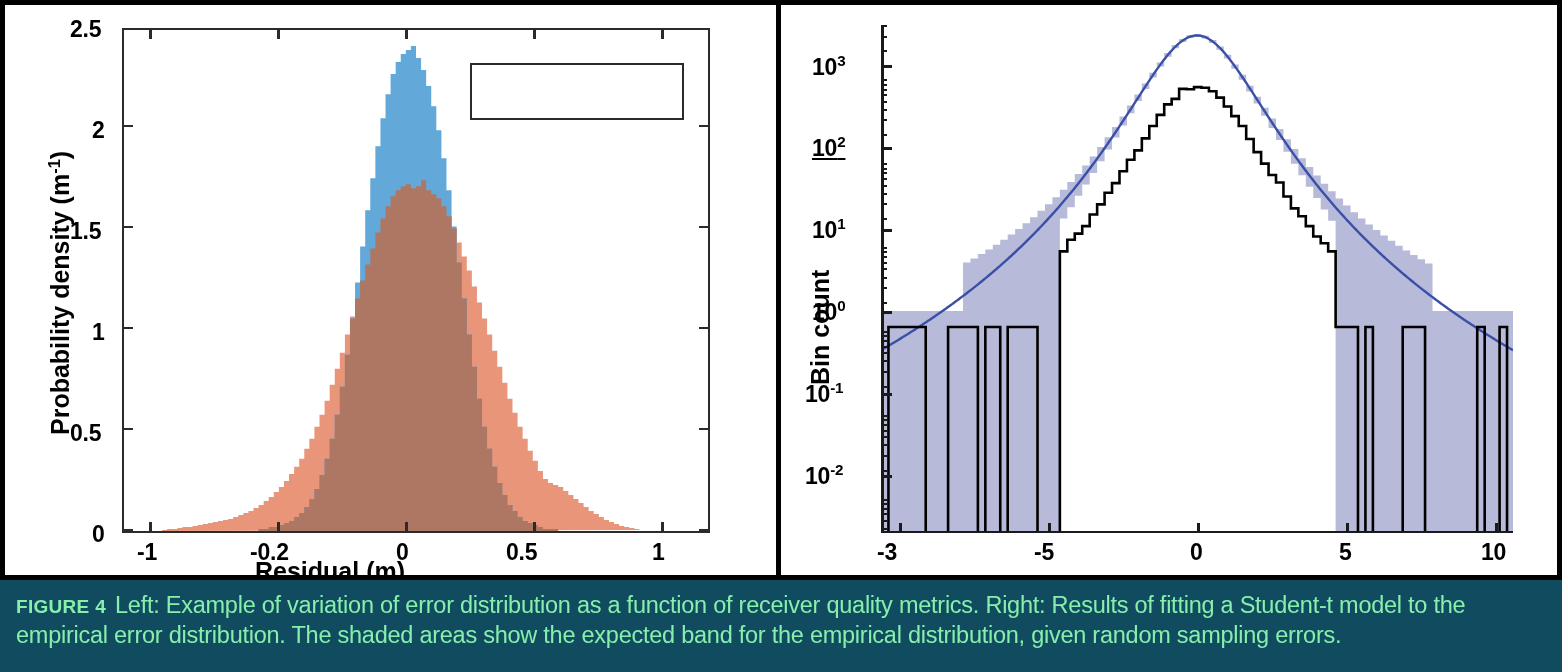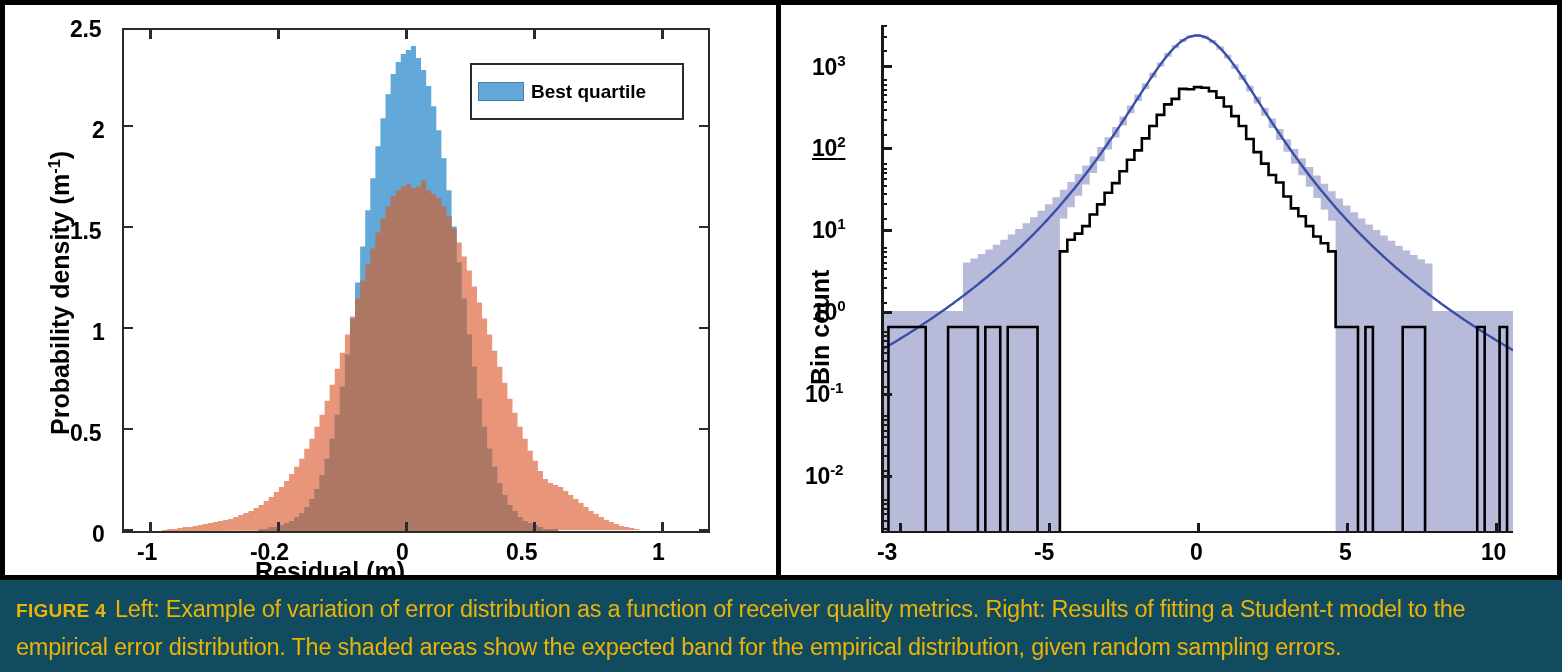--- a/index.html
+++ b/index.html
@@ -122,22 +122,22 @@
     width:1562px;
     height:92px;
     background:#114B5F;
     box-sizing:border-box;
     padding:11px 16px 0 16px;
     color:#ffffff;
   }
   .caption-text{
     font-family:"Liberation Sans",sans-serif;
     font-size:23.5px;
-    line-height:36px;
-    color:#eab308;
+    line-height:28px;
+    color:#86efac;
     letter-spacing:-0.25px;
   }
   .caption-tag{
     font-size:19px;
     font-weight:bold;
     letter-spacing:0.3px;
     margin-right:9px;
   }
 </style>
 </head>
@@ -193,24 +193,20 @@
         <div class="lp-tick y-left" style="bottom:303px;"></div>
         <div class="lp-tick y-left" style="bottom:404px;"></div>
 
         <div class="lp-tick y-right" style="bottom:0px;"></div>
         <div class="lp-tick y-right" style="bottom:101px;"></div>
         <div class="lp-tick y-right" style="bottom:202px;"></div>
         <div class="lp-tick y-right" style="bottom:303px;"></div>
         <div class="lp-tick y-right" style="bottom:404px;"></div>
 
         <div class="legend-box">
-          <div class="legend-row">
-            <span class="legend-swatch" style="background:#62A8D8;"></span>
-            <span class="legend-text">Best quartile</span>
-          </div>
         </div>
       </div>
 
       <div class="tick-label" style="left:132px; top:534px;">-1</div>
       <div class="tick-label" style="left:245px; top:534px;">-0.2</div>
       <div class="tick-label" style="left:391px; top:534px;">0</div>
       <div class="tick-label" style="left:501px; top:534px;">0.5</div>
       <div class="tick-label" style="left:647px; top:534px;">1</div>
 
       <div class="axis-title" style="left:325px; top:552px; transform:translateX(-50%);">Residual (m)</div>

